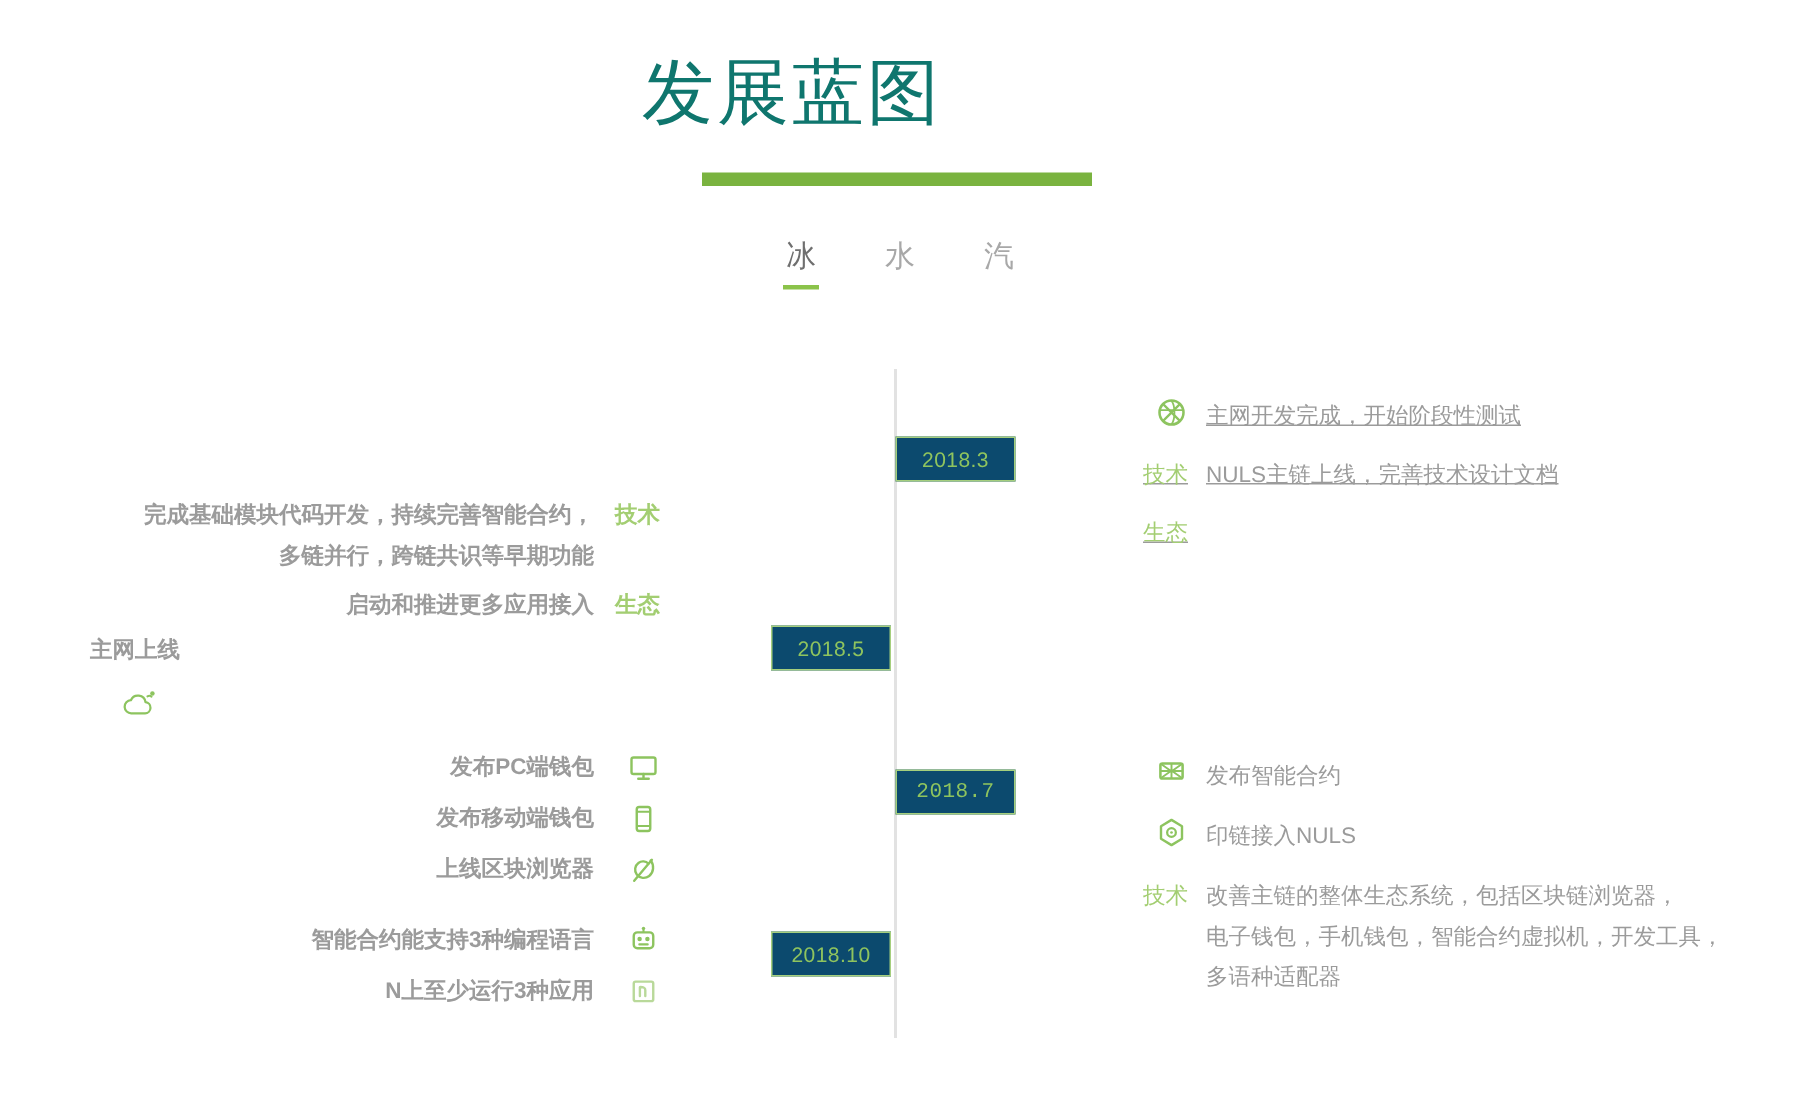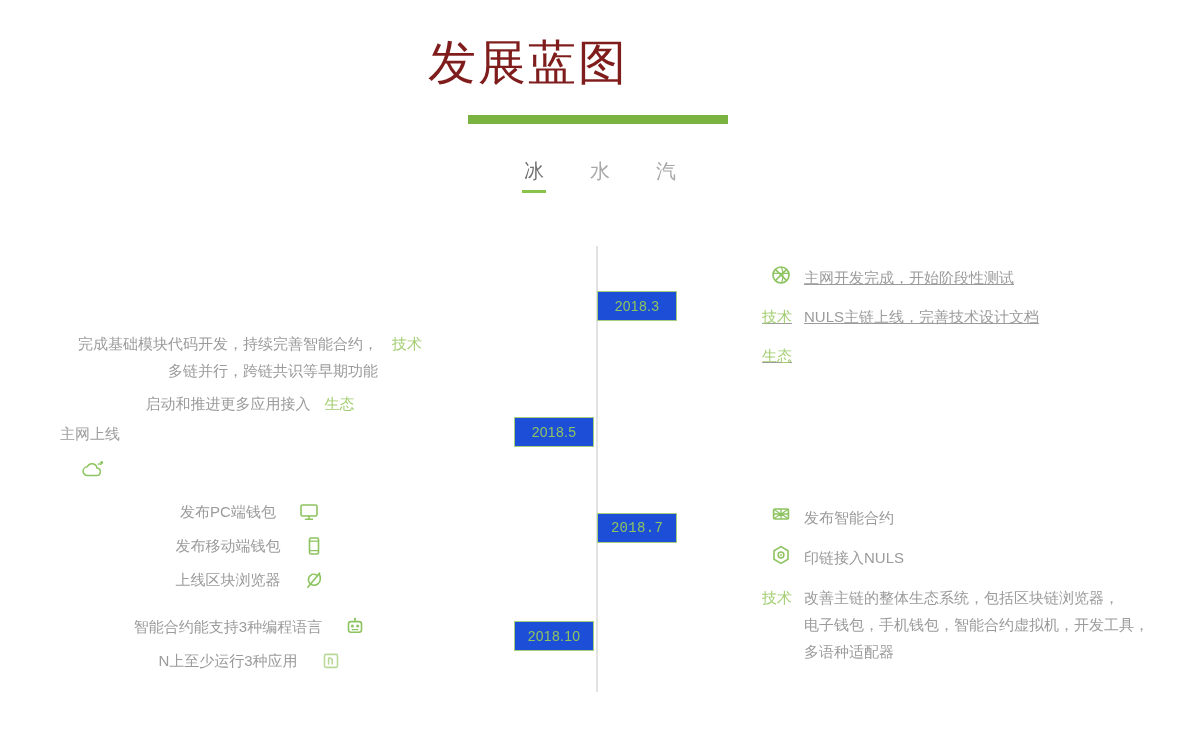--- a/index.html
+++ b/index.html
@@ -23,21 +23,21 @@
   
   .page-title {
     position: absolute;
     top: 32px;
     left: 0;
     width: 1056px;
     text-align: center;
     font-size: 48px;
     font-weight: 400;
     letter-spacing: 2px;
-    color: #7f1d1d;
+    color: #0f766e;
     line-height: 62px;
   }
   .title-rule {
     position: absolute;
     top: 115px;
     left: 468px;
     width: 260px;
     height: 9px;
     background: #7ab33f;
   }
@@ -81,21 +81,21 @@
     width: 2px;
     height: 446px;
     background: #e2e2e2;
   }
 
   
   .date-badge {
     position: absolute;
     box-sizing: border-box;
     border: 1px solid #a5cf7d;
-    background: #1d4ed8;
+    background: #0c4a6e;
     color: #8fc45e;
     font-size: 14px;
     text-align: center;
     line-height: 28px;
     height: 30px;
     width: 80px;
     letter-spacing: 0.3px;
   }
   .badge-2018-3 { left: 597px; top: 291px; }
   .badge-2018-5 { left: 514px; top: 417px; }
@@ -104,23 +104,24 @@
 
   
   .left-col {
     position: absolute;
     left: 60px;
     width: 380px;   
     text-align: right;
   }
   .left-row {
     display: flex;
-    justify-content: center;
+    justify-content: flex-end;
     align-items: flex-start;
     margin-bottom: 0;
+    font-weight: bold;
   }
   .left-row .row-text {
     font-size: 15px;
     line-height: 27px;
     color: #9b9b9b;
     white-space: pre-line;
     text-align: right;
   }
   .left-row .row-tag {
     width: 44px;

